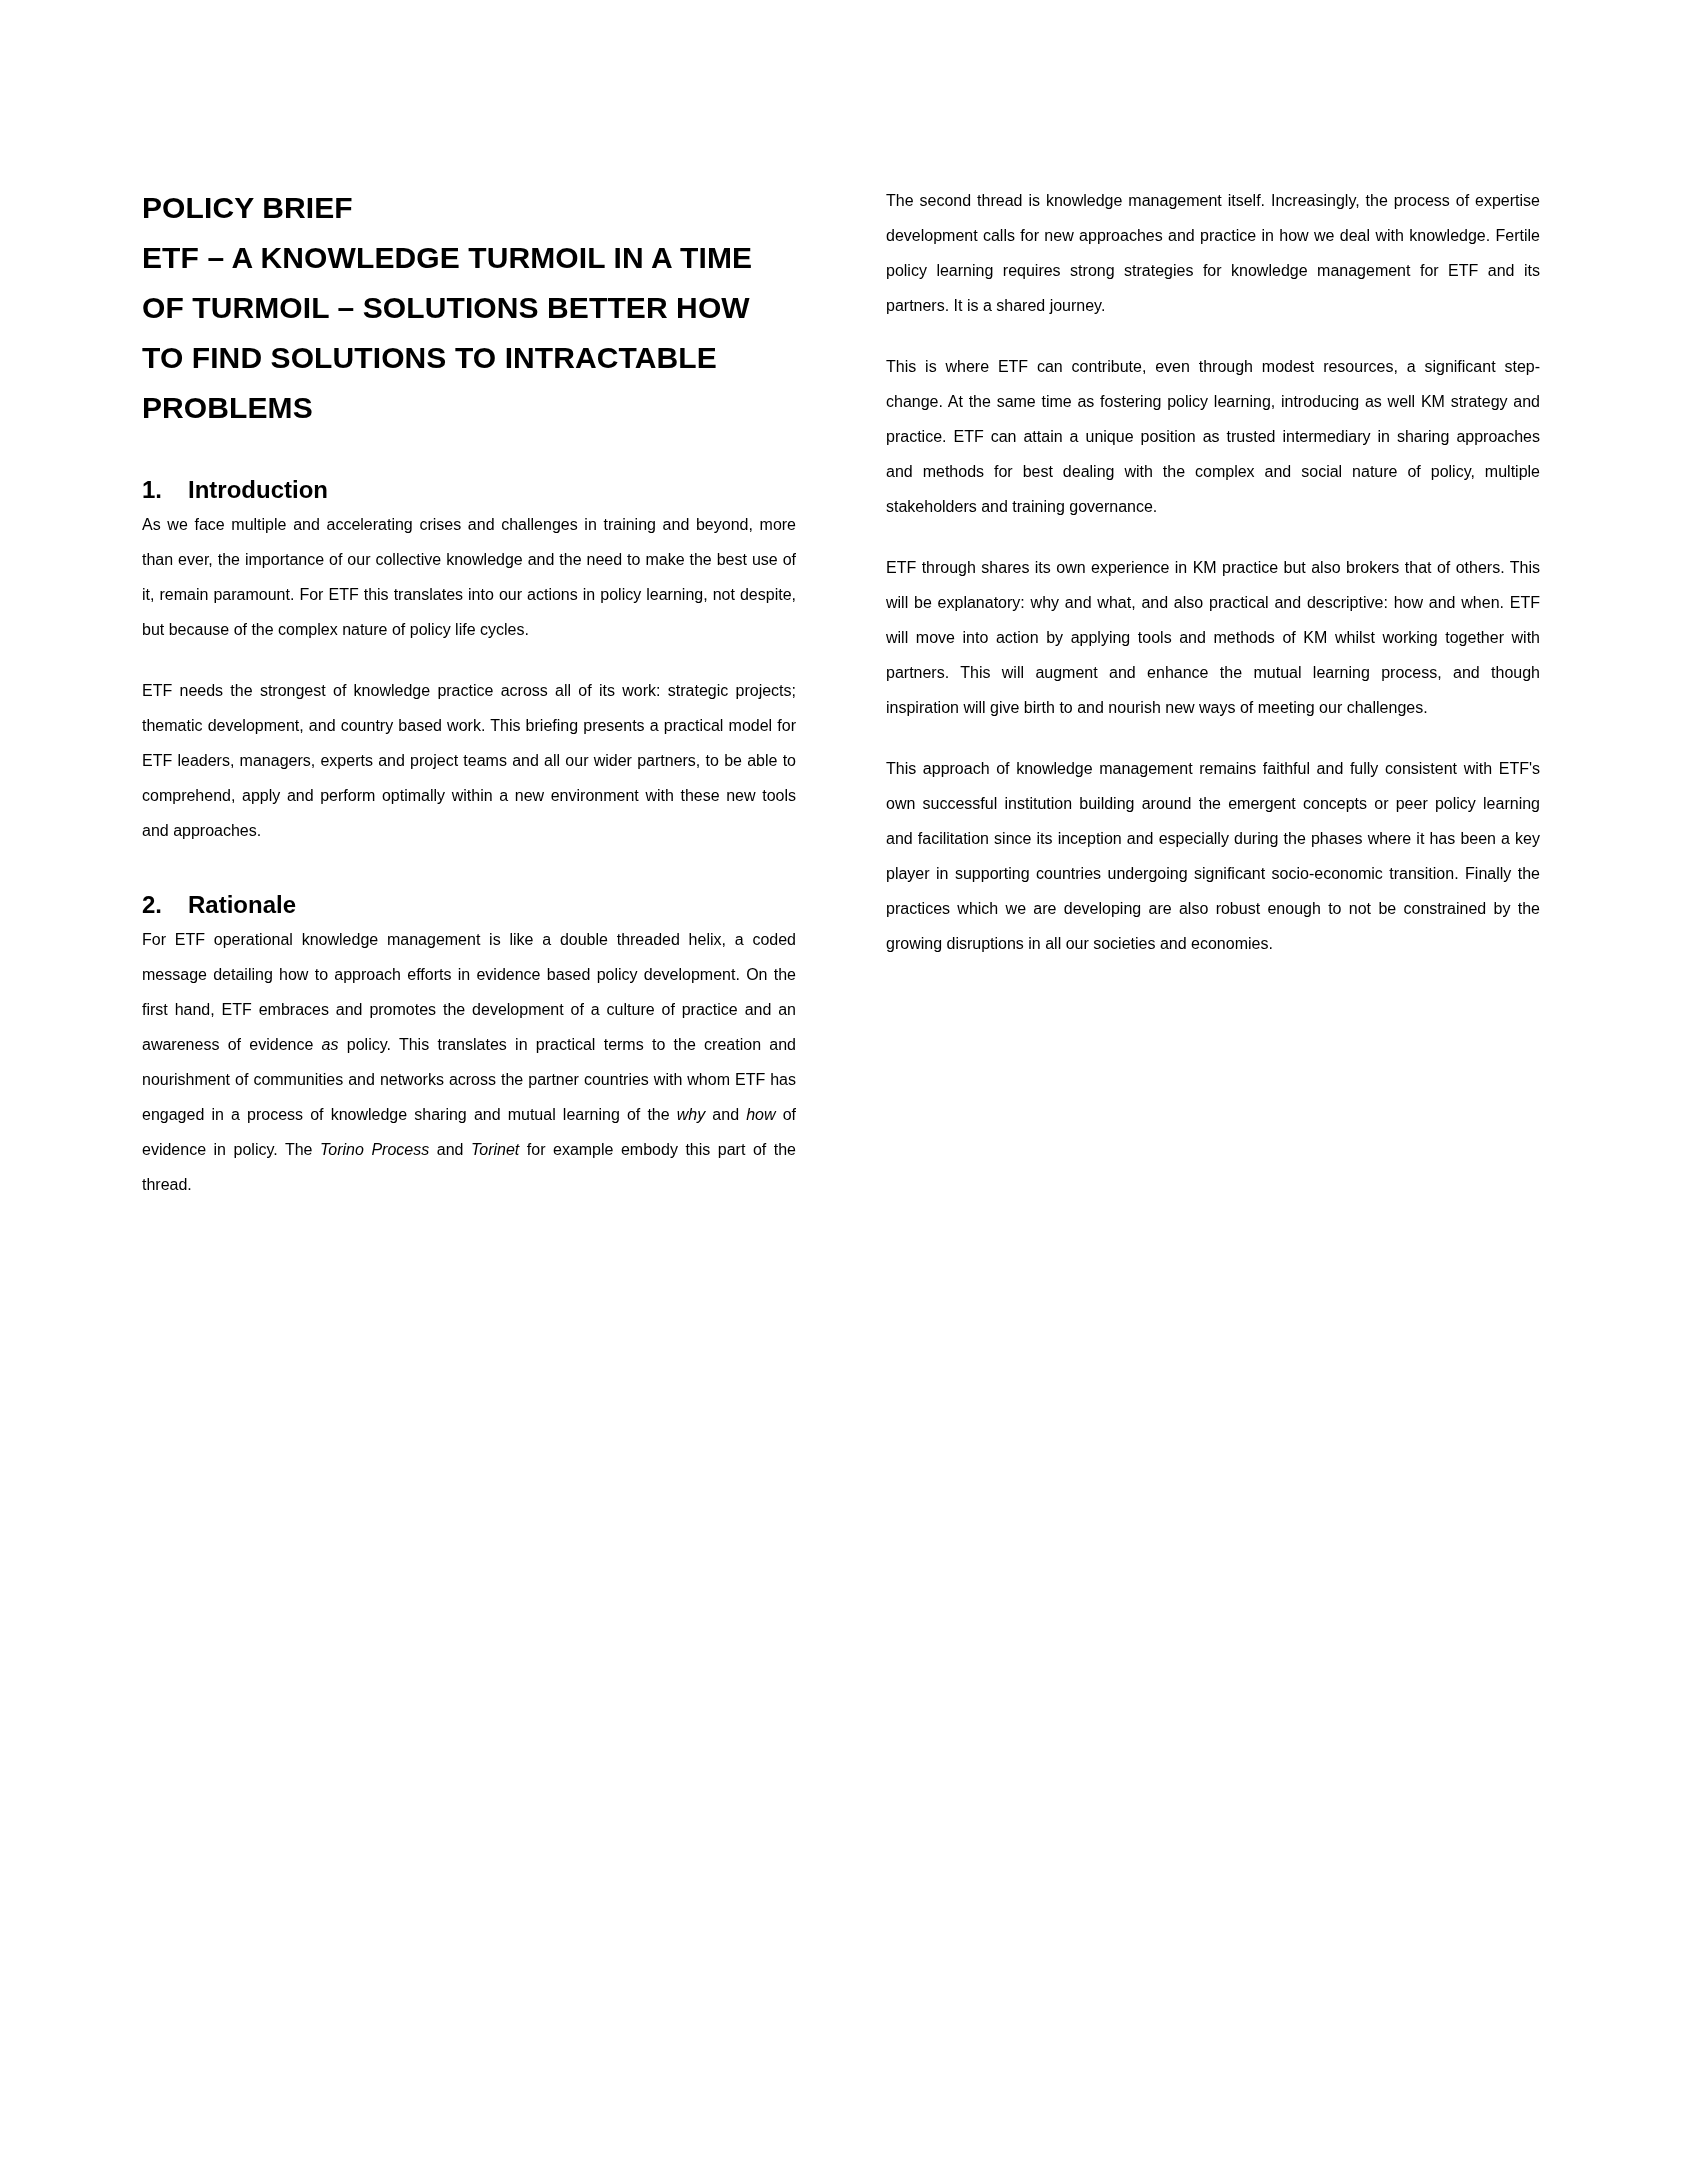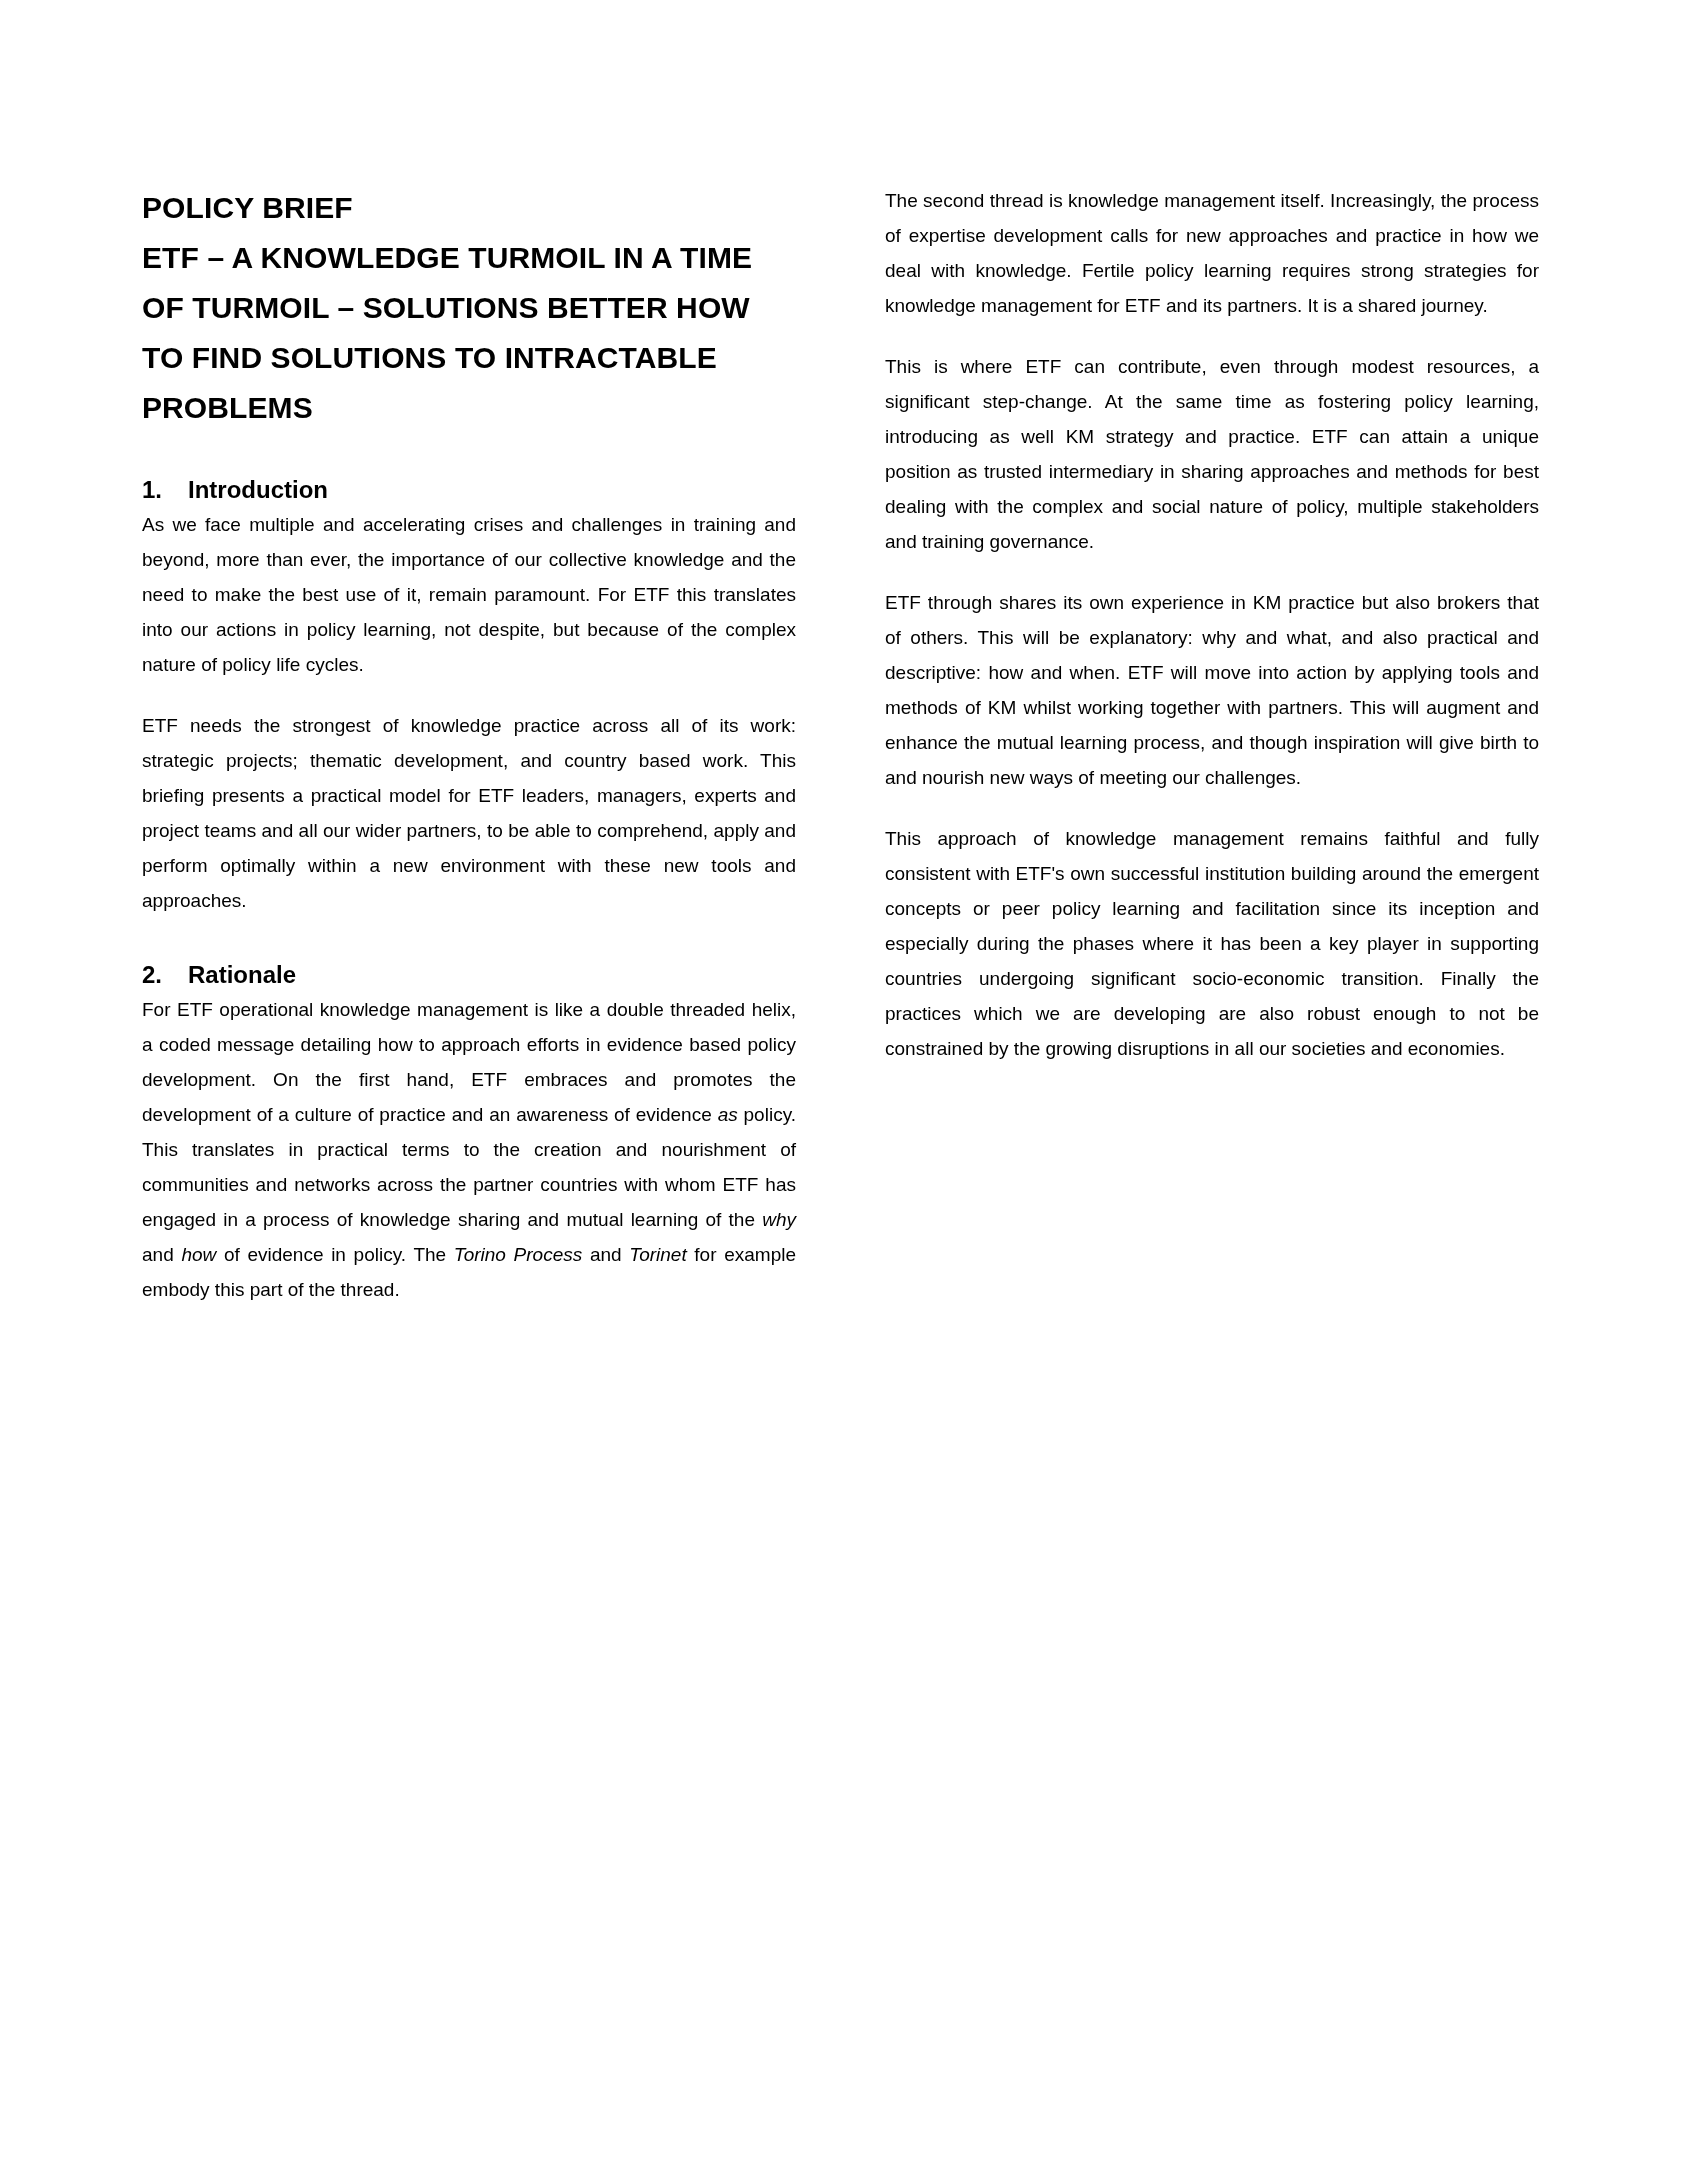--- a/index.html
+++ b/index.html
@@ -21,20 +21,21 @@
     overflow: hidden;
   }
   .content {
     position: absolute;
     left: 142px;
     top: 183px;
     width: 1398px;
     display: flex;
     flex-direction: row;
     gap: 89px;
+    justify-content: space-between;
   }
   .col {
     width: 654px;
   }
 
   
   .doc-title {
     font-family: "Liberation Sans", sans-serif;
     font-weight: bold;
     font-size: 30px;
@@ -58,21 +59,21 @@
     width: 46px;
     flex: 0 0 46px;
   }
   .section-head .ttl {
     flex: 1 1 auto;
   }
 
   
   p.body {
     font-family: "Liberation Sans", sans-serif;
-    font-size: 19px;
+    font-size: 16px;
     line-height: 35px;
     text-align: justify;
     text-justify: inter-word;
     margin: 0 0 26px 0;
     color: #000;
     hyphens: none;
   }
   p.body.first-after-head {
   }
   em, i { font-style: italic; }

